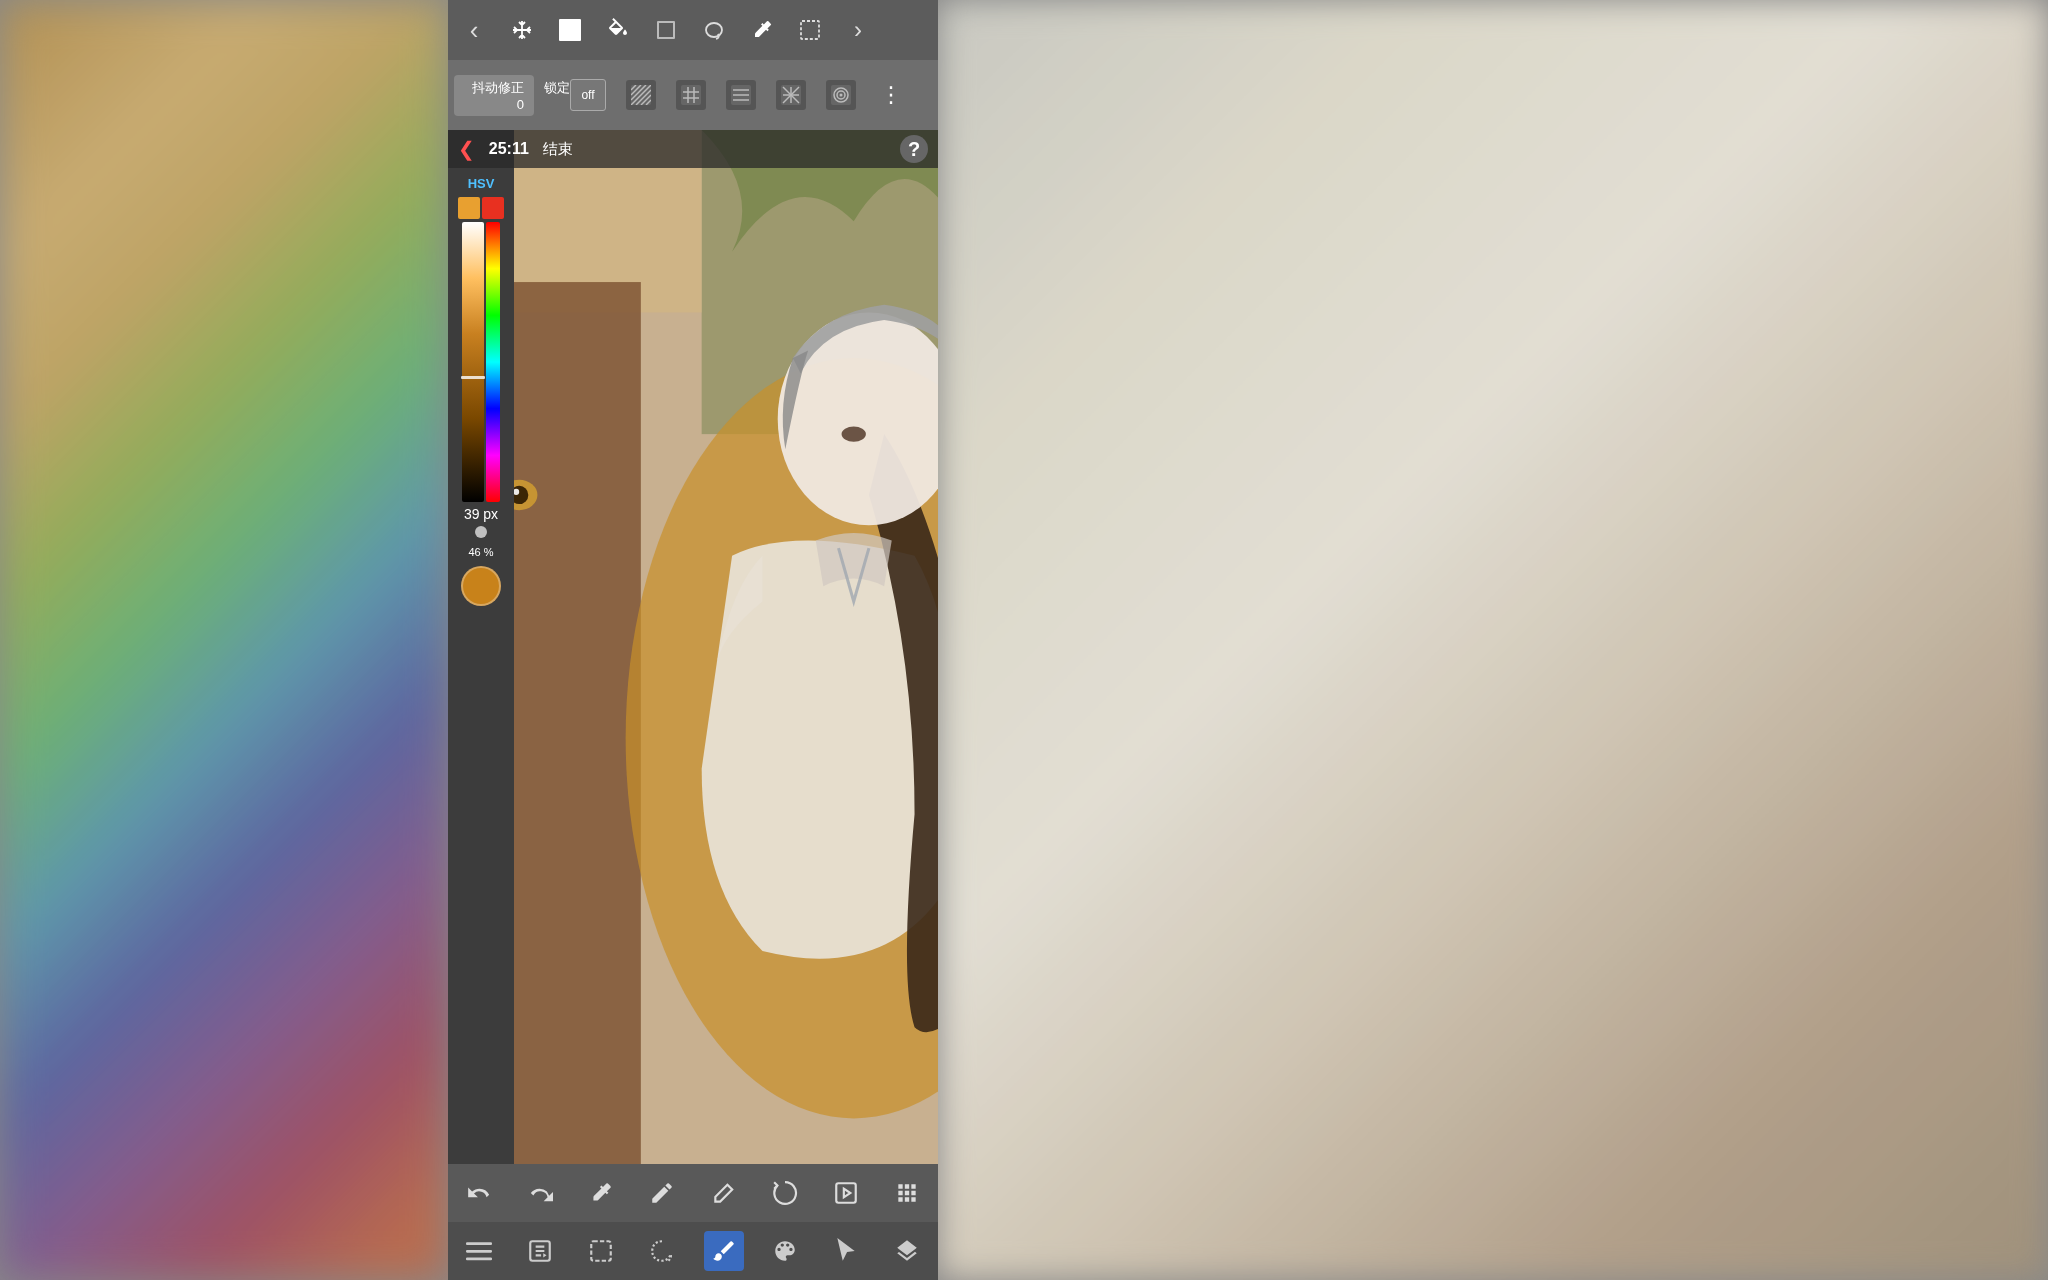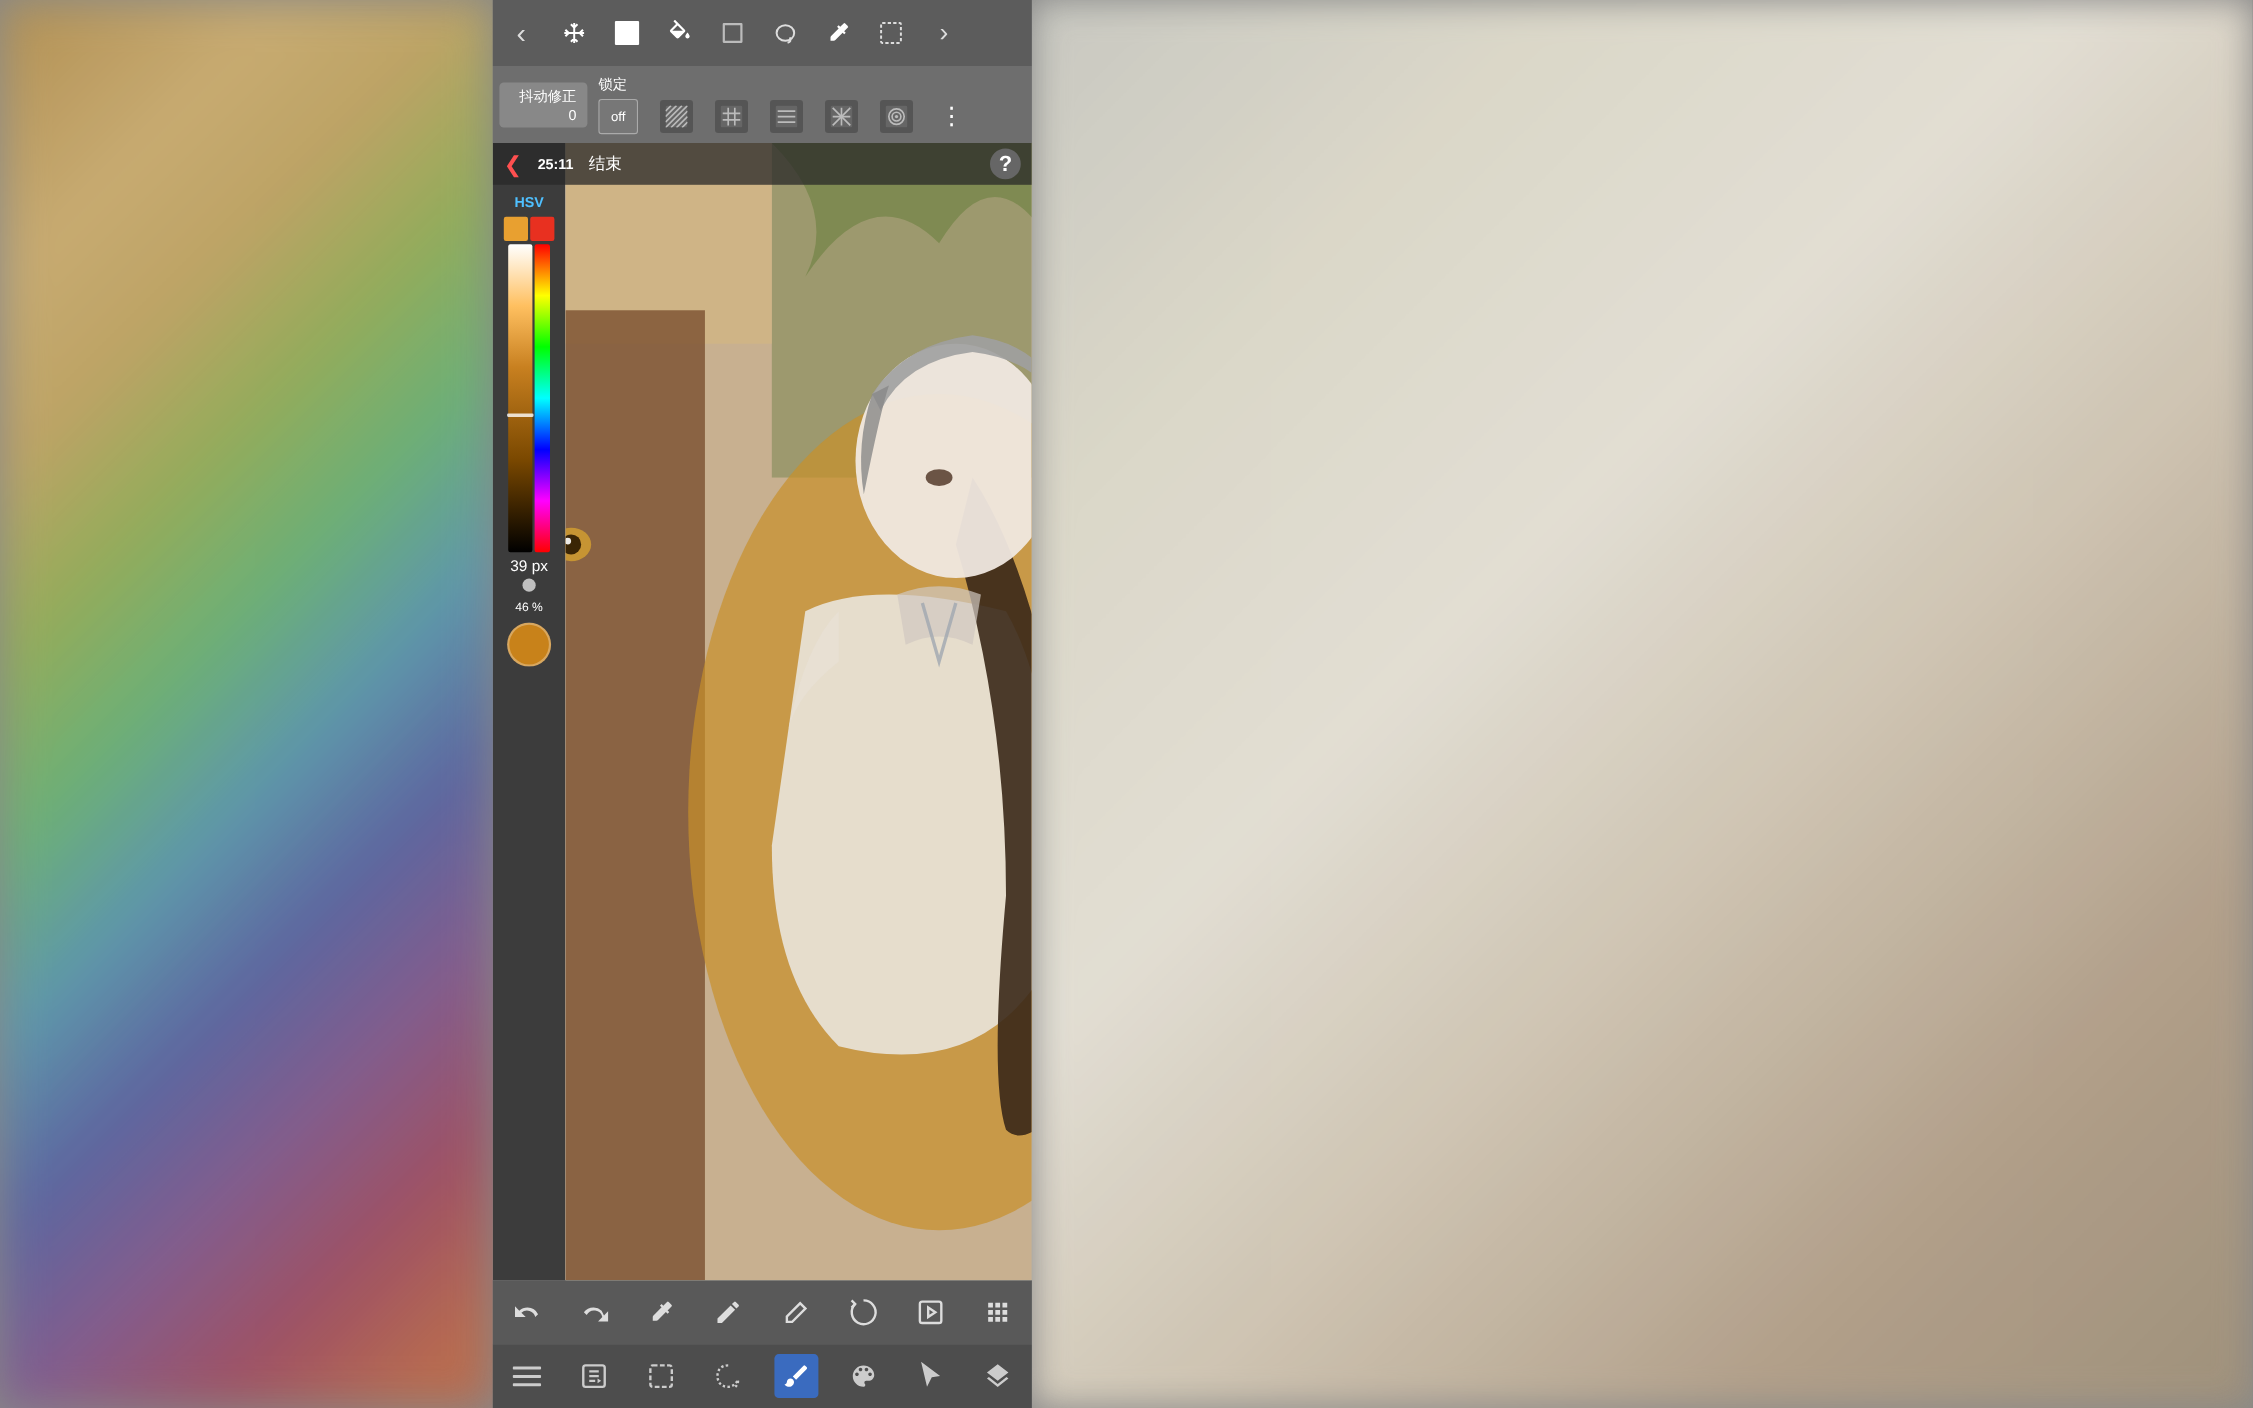--- a/index.html
+++ b/index.html
@@ -23,21 +23,21 @@
       color: white;
       font-size: 13px;
     }
     .stabilizer-value {
       color: white;
       font-size: 13px;
     }
 
     .lock-section {
       display: flex;
-      flex-direction: column;
+      flex-direction: row;
       margin-left: 4px;
     }
     .lock-label {
       color: white;
       font-size: 13px;
       margin-bottom: 4px;
     }
     .lock-buttons {
       display: flex;
       gap: 20px;
@@ -380,21 +380,21 @@
 
         <div class="more-btn">⋮</div>
       </div>
     </div>
   </div>
 
   <div class="content-row">
 
     <div class="timer-overlay">
       <span style="color:#ff5050;font-size:20px;cursor:pointer;">❮</span>
-      <span style="color:white;font-size:13px;font-weight:bold;">25:11</span>
+      <span style="color:white;font-size:16px;font-weight:bold;">25:11</span>
       <span style="color:#ffffff;font-size:15px;cursor:pointer;">结束</span>
       <div style="flex:1;"></div>
       <span style="color:white;font-size:20px;font-weight:bold;background:#666;width:28px;height:28px;display:flex;align-items:center;justify-content:center;border-radius:50%;cursor:pointer;">?</span>
     </div>
 
     <div class="side-panel">
       <div style="margin-top:42px;"></div>
 
       <div style="color:#4fc0ff;font-size:13px;font-weight:bold;margin-bottom:6px;cursor:pointer;">HSV</div>
 

